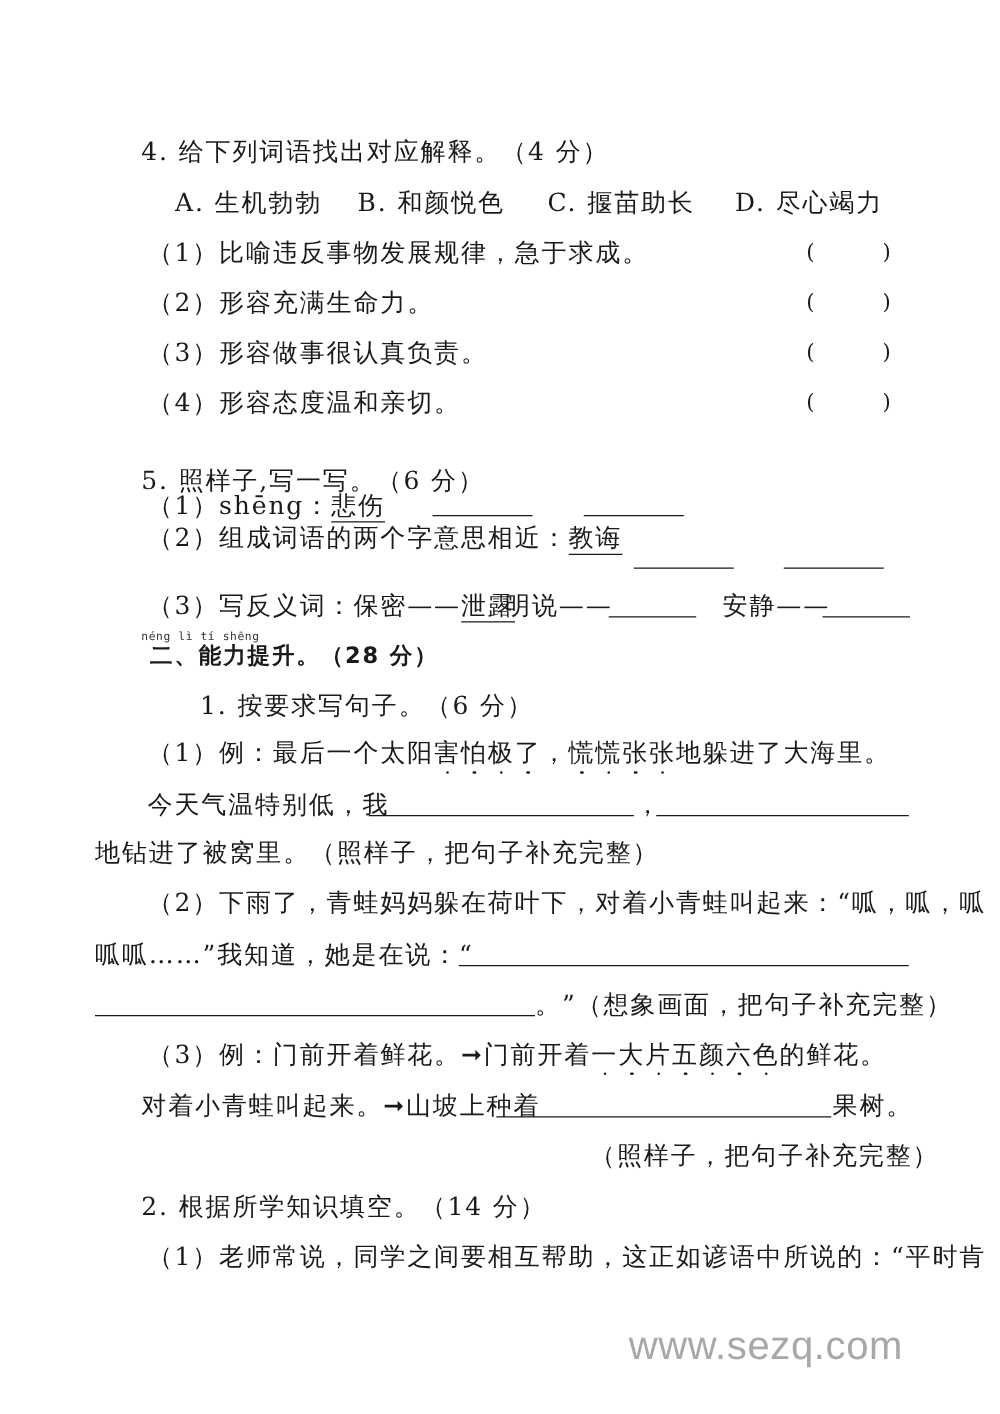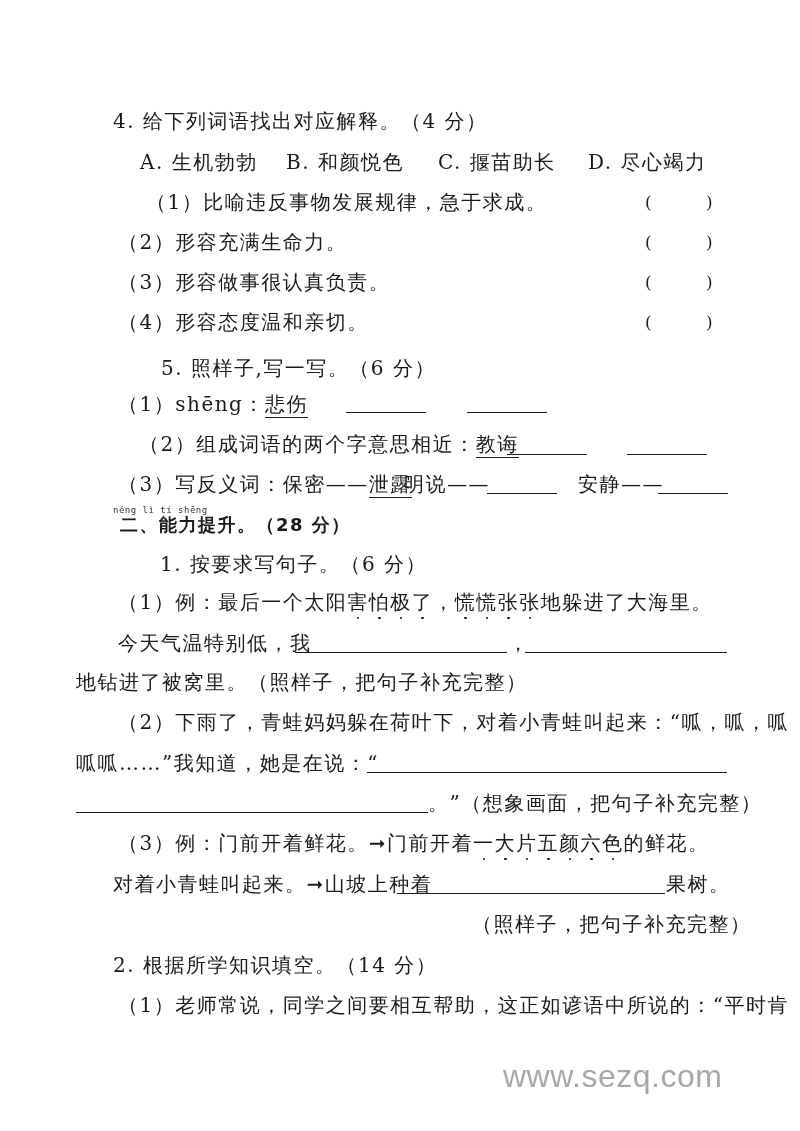--- a/index.html
+++ b/index.html
@@ -89,21 +89,21 @@
     <span>和颜悦色</span>
   </span><span class="opt" style="width:150px;">
     <span>C.</span>
     <span>揠苗助长</span>
   </span><span class="opt">
     <span>D.</span>
     <span>尽心竭力</span>
   </span>
 </div>
 
-<div class="line" style="left:118px; top:191px;margin-left:28px;">
+<div class="line" style="left:118px; top:191px;">
   <span>（1）</span><span>比喻违反事物发展规律，急于求成。</span>
 </div>
 <span class="paren" style="left:645px; top:191px;">(</span>
 <span style="position:absolute; left:660px; top:191px; width:45px; height:22px;"></span>
 <span class="paren" style="left:706px; top:191px;">)</span>
 
 <div class="line" style="left:118px; top:231px;">
   <span>（2）</span><span>形容充满生命力。</span>
 </div>
 <span class="paren" style="left:645px; top:231px;">(</span>
@@ -117,29 +117,29 @@
 <span style="position:absolute; left:660px; top:271px; width:45px; height:22px;"></span>
 <span class="paren" style="left:706px; top:271px;">)</span>
 
 <div class="line" style="left:118px; top:311px;">
   <span>（4）</span><span>形容态度温和亲切。</span>
 </div>
 <span class="paren" style="left:645px; top:311px;">(</span>
 <span style="position:absolute; left:660px; top:311px; width:45px; height:22px;"></span>
 <span class="paren" style="left:706px; top:311px;">)</span>
 
-<div class="line" style="left:113px; top:357px;margin-left:48px;">5. 照样子,写一写。（6 分）</div>
+<div class="line" style="left:113px; top:373px;">5. 照样子,写一写。（6 分）</div>
 
 <div class="line" style="left:118px; top:393px;">
   <span>（1）</span><span>shēng：</span><span class="ul">悲伤</span>
 </div>
 <span class="blank" style="position:absolute; left:346px; top:394px; width:80px;"></span>
 <span class="blank" style="position:absolute; left:467px; top:394px; width:80px;"></span>
 
-<div class="line" style="left:118px; top:433px;margin-left:21px;">
+<div class="line" style="left:118px; top:419px;">
   <span>（2）</span><span>组成词语的两个字意思相近：</span><span class="ul">教诲</span>
 </div>
 <span class="blank" style="position:absolute; left:507px; top:436px; width:80px;"></span>
 <span class="blank" style="position:absolute; left:627px; top:436px; width:80px;"></span>
 
 <div class="line" style="left:118px; top:473px;">
   <span>（3）</span><span>写反义词：</span><span>保密——</span><span class="ul">泄露</span>
 </div>
 <span class="line" style="left:404px; top:473px;">明说——</span>
 <span class="blank" style="position:absolute; left:487px; top:475px; width:70px;"></span>

